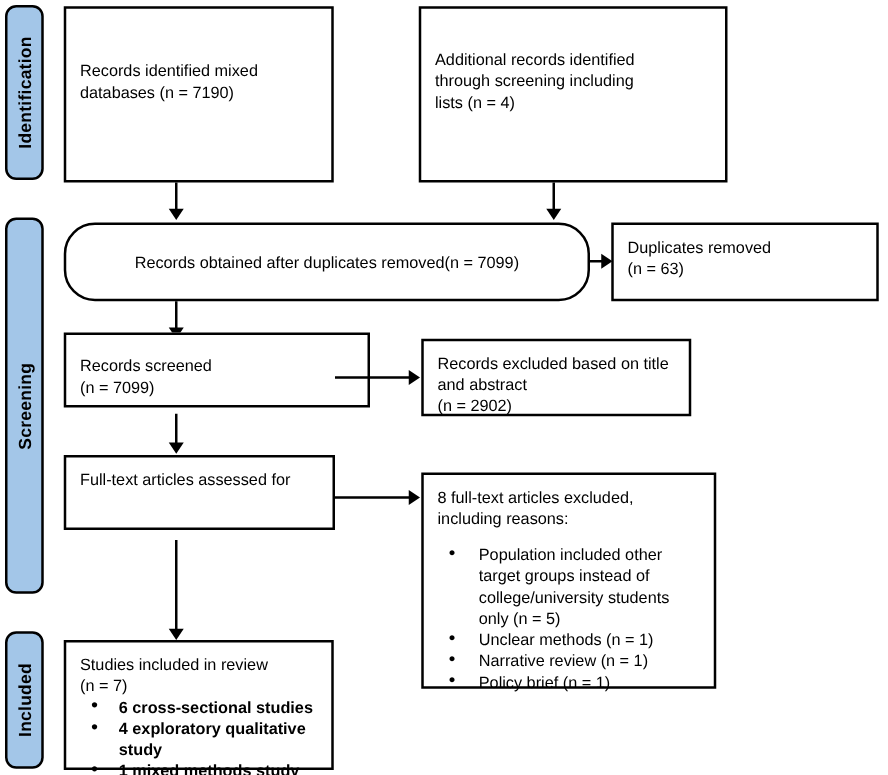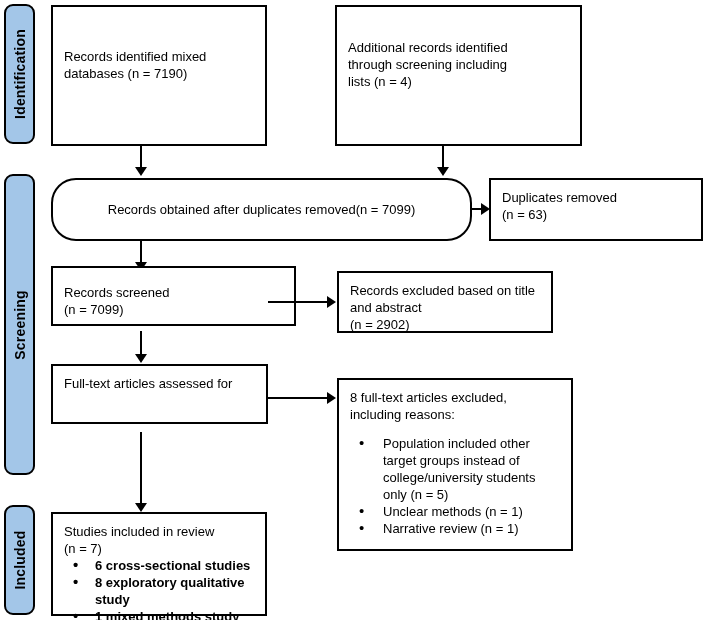--- a/index.html
+++ b/index.html
@@ -177,32 +177,33 @@
   </div>
 
   <div class="node" style="left:337px; top:351px; width:236px; height:173px;margin-top:27px;">
     <span class="line">8 full-text articles excluded,</span>
     <span class="line">including reasons:</span>
     <div class="gap"></div>
     <ul class="blist">
       <li>Population included other target groups instead of college/university students only (n = 5)</li>
       <li>Unclear methods (n = 1)</li>
       <li>Narrative review (n = 1)</li>
+      <li>Policy brief (n = 1)</li>
     </ul>
   </div>
 
   <div class="hline" style="left:268px; top:397px; width:60px;"></div>
   <div class="arrow-right" style="left:327px; top:392px;"></div>
 
   <div class="vline" style="left:140px; top:432px; height:72px;"></div>
   <div class="arrow-down" style="left:135px; top:503px;"></div>
 
   <div class="node" style="left:51px; top:512px; width:216px; height:104px;">
     <span class="line">Studies included in review</span>
     <span class="line">(n = 7)</span>
     <ul class="blist tight">
       <li>6 cross-sectional studies</li>
-      <li>8 exploratory qualitative study</li>
+      <li>4 exploratory qualitative study</li>
       <li>1 mixed methods study</li>
     </ul>
   </div>
 
 </div>
 
 </body></html>

